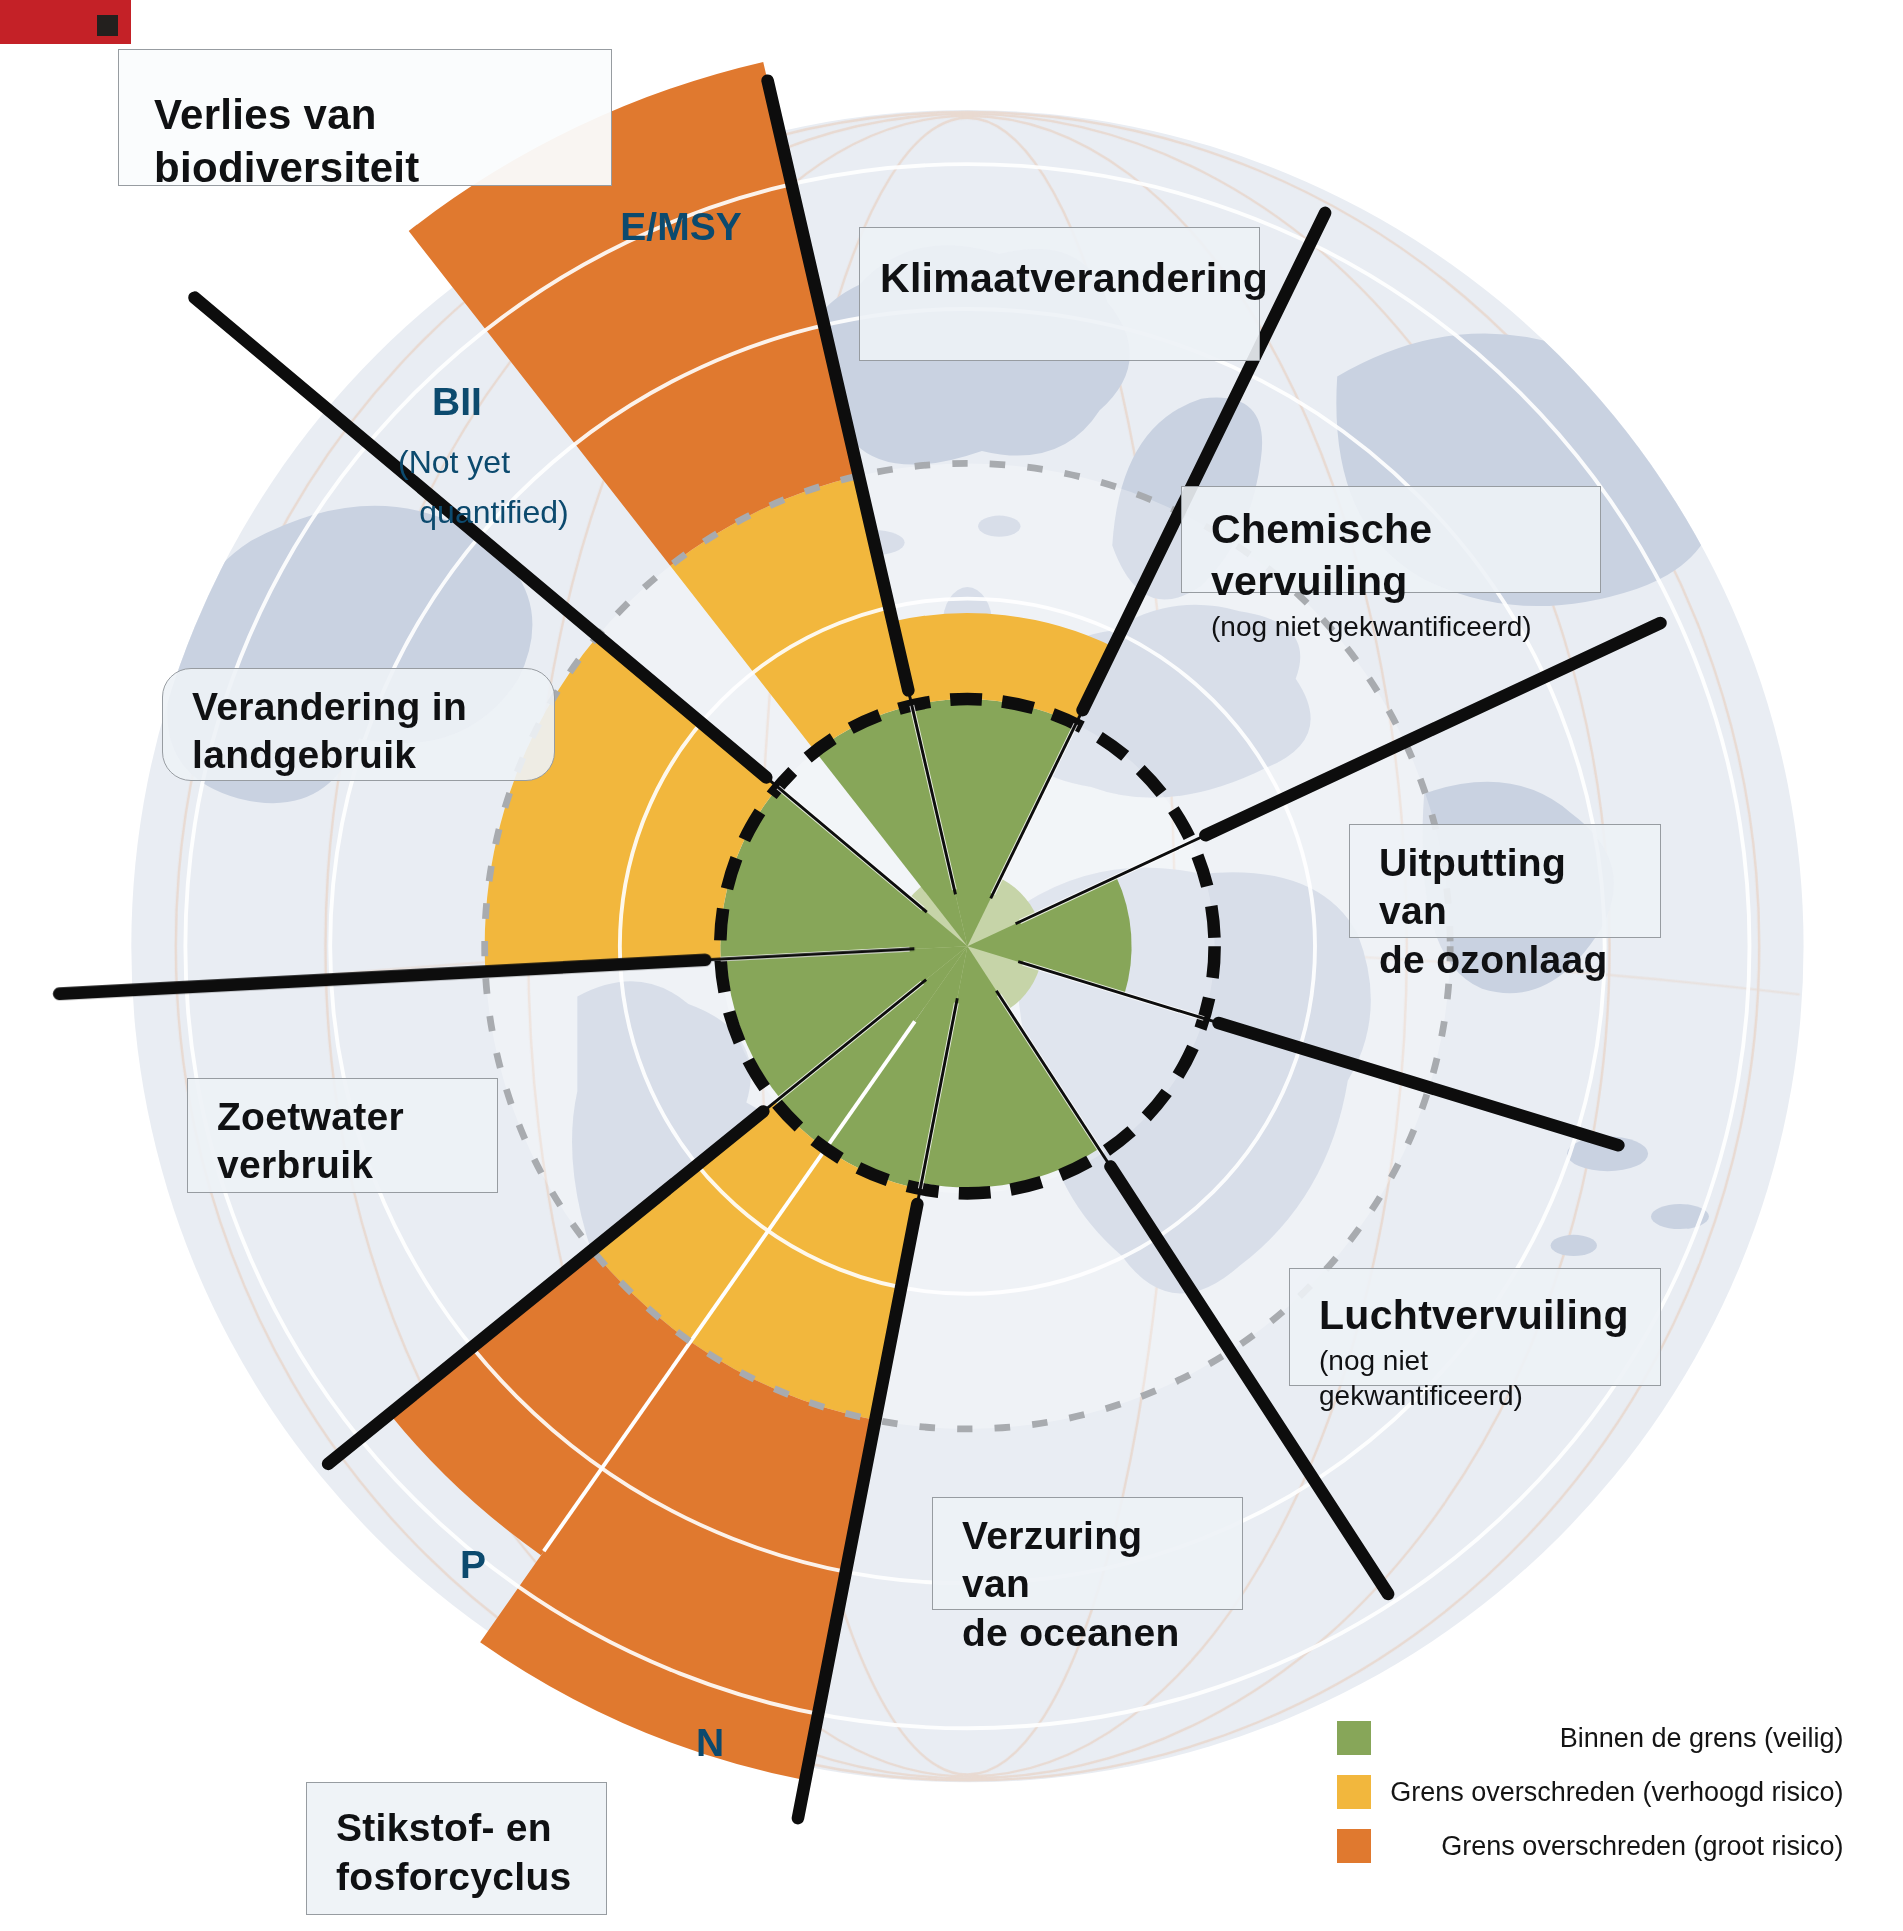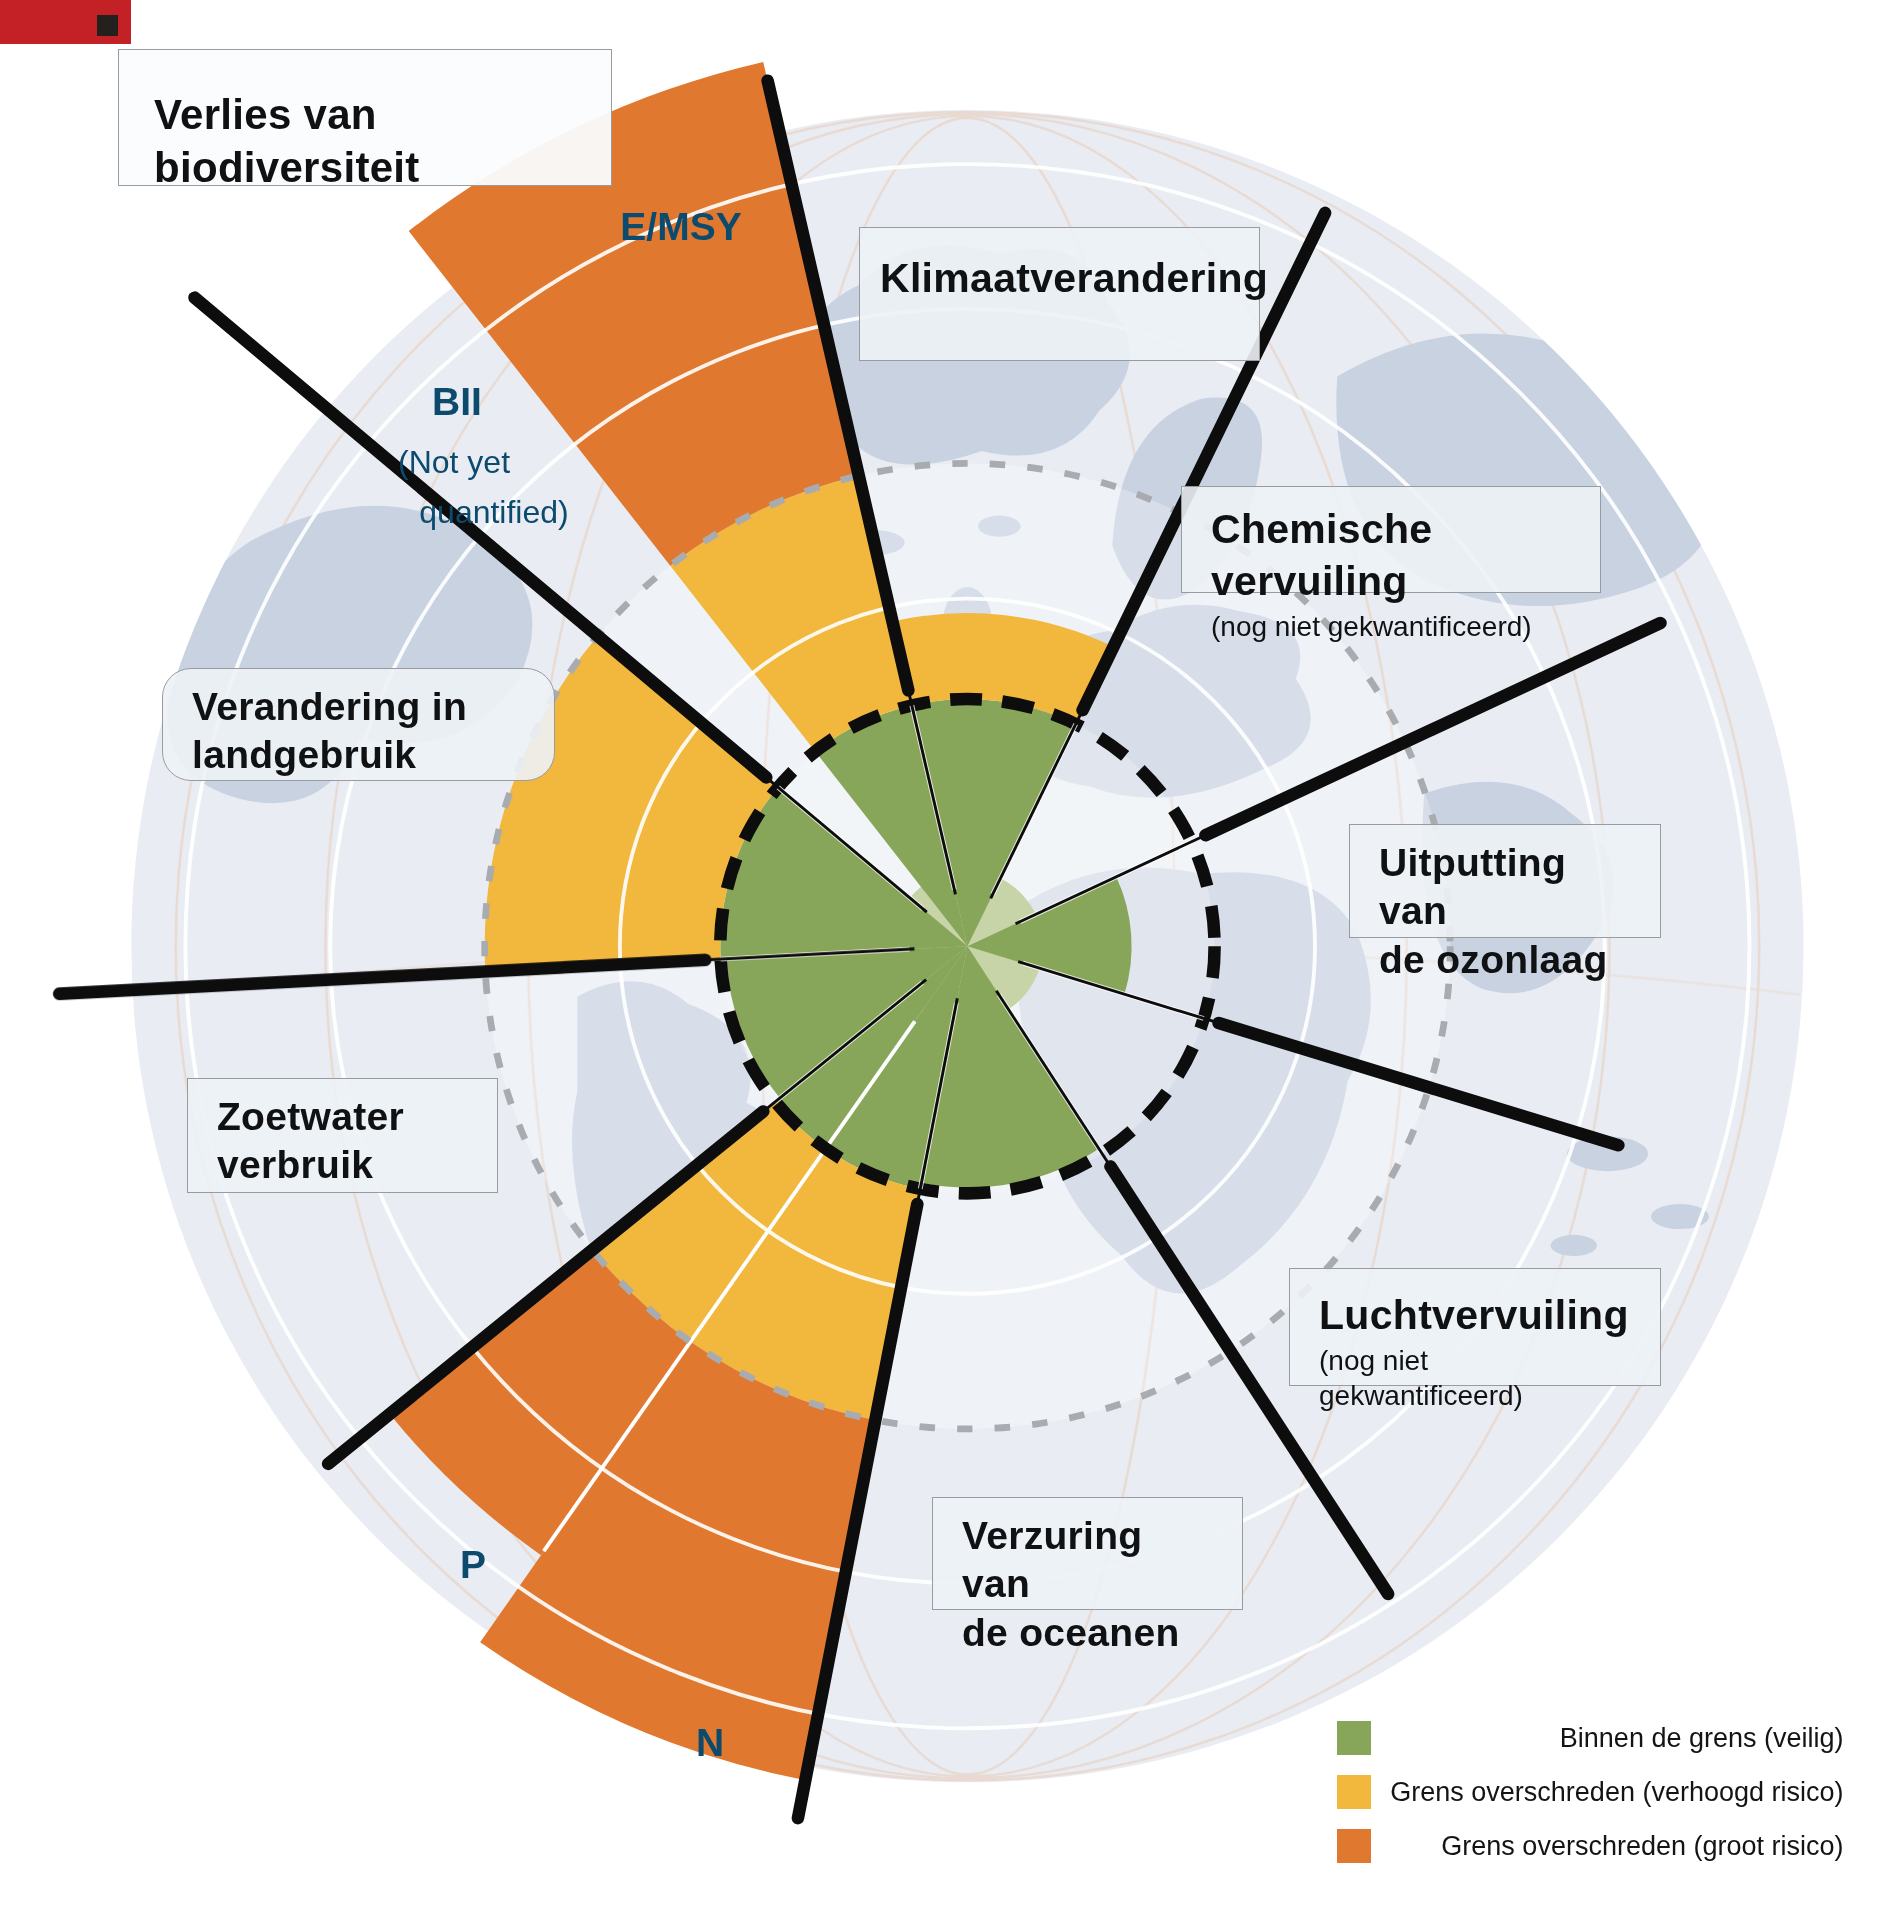--- a/index.html
+++ b/index.html
@@ -169,20 +169,24 @@
     <span>de ozonlaag</span>
   </div>
   <div class="lbl" id="lbl-air">
     <span>Luchtvervuiling</span>
     <span class="sub">(nog niet gekwantificeerd)</span>
   </div>
   <div class="lbl" id="lbl-ocean">
     <span>Verzuring van</span><br>
     <span>de oceanen</span>
   </div>
+  <div class="lbl" id="lbl-nutrients">
+    <span>Stikstof- en</span><br>
+    <span>fosforcyclus</span>
+  </div>
   <div class="lbl" id="lbl-freshwater">
     <span>Zoetwater</span><br>
     <span>verbruik</span>
   </div>
   <div class="lbl" id="lbl-landuse">
     <span>Verandering in</span><br>
     <span>landgebruik</span>
   </div>
 
   <div class="ann" id="ann-emsy">E/MSY</div>

